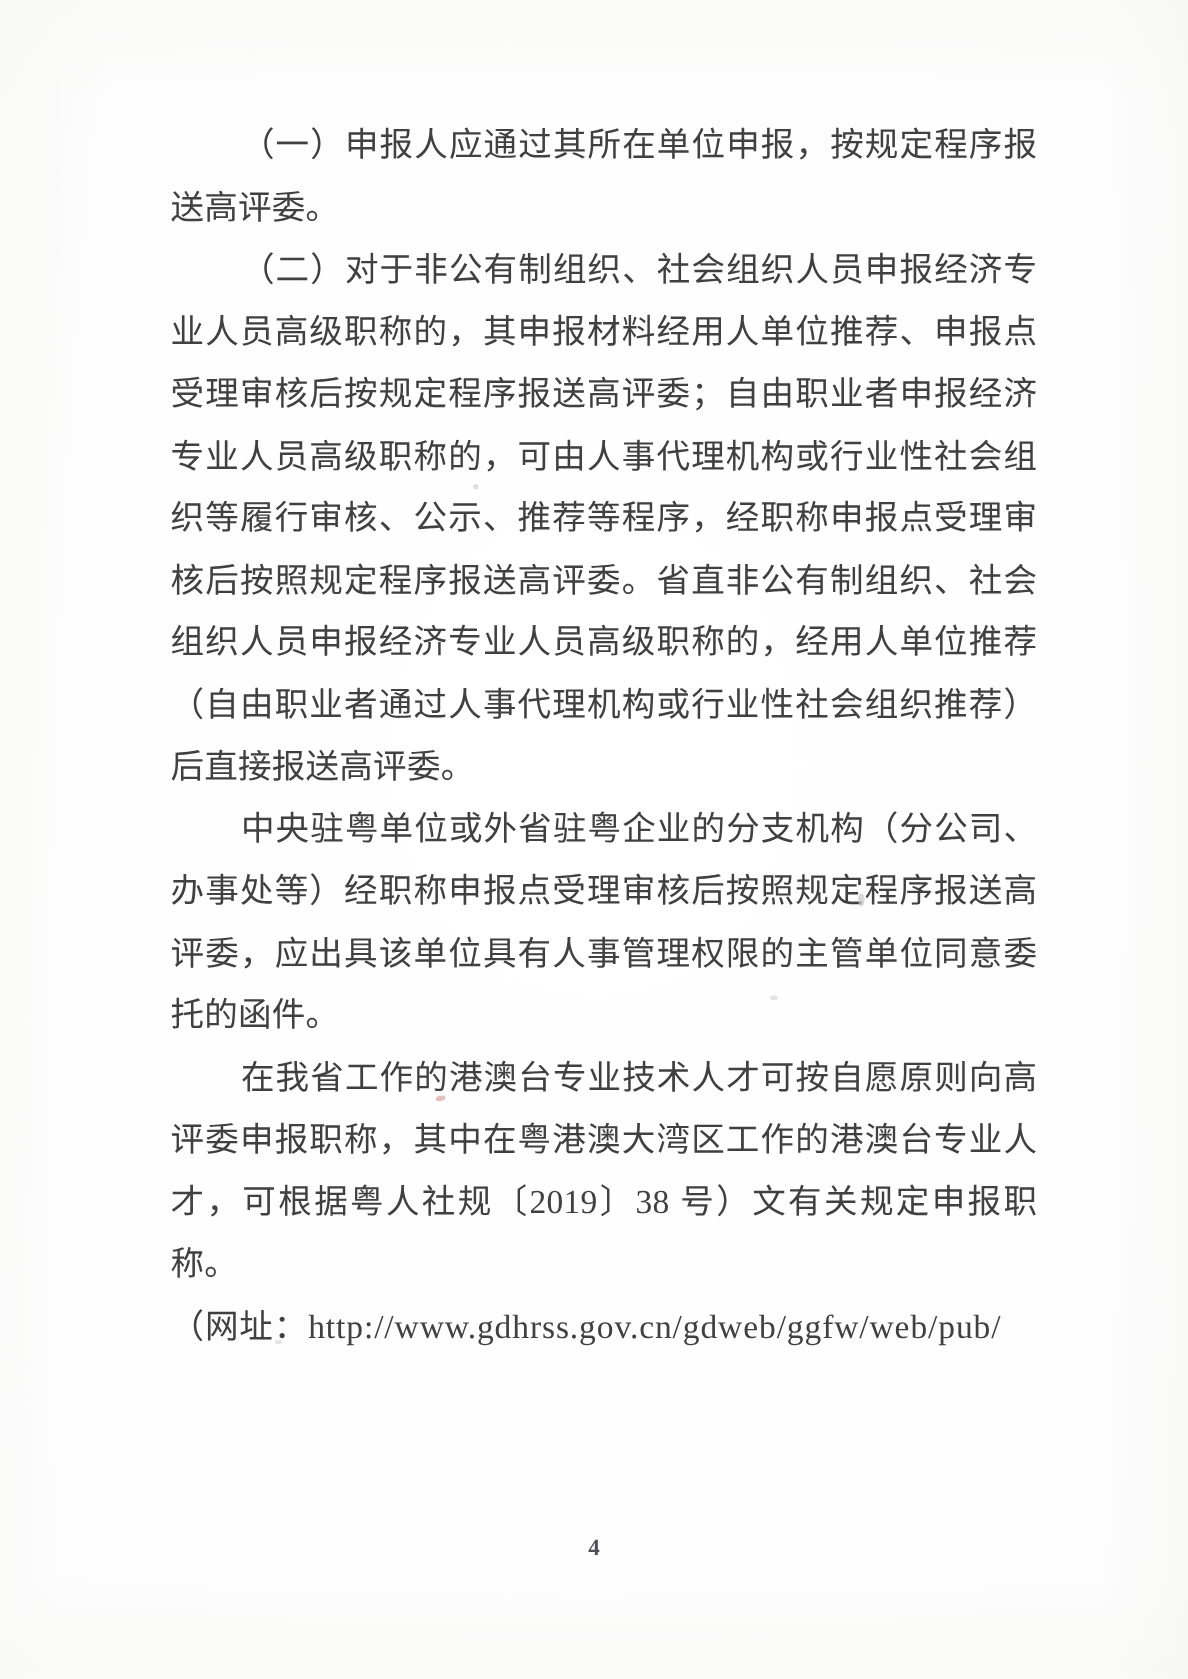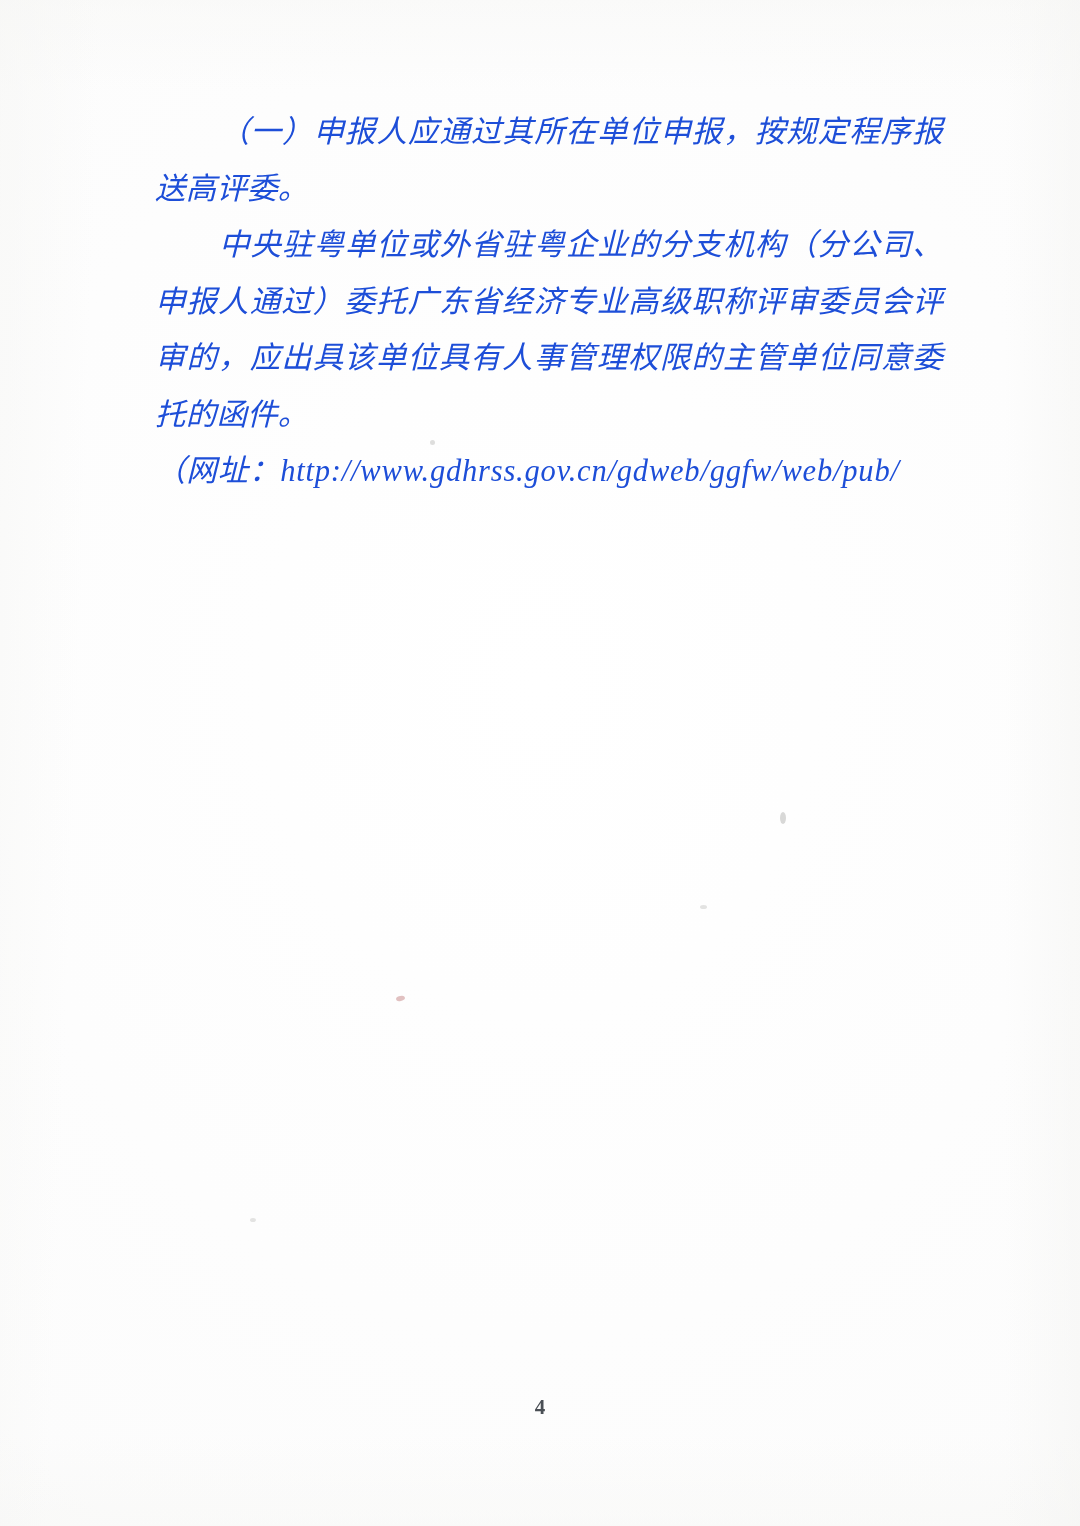--- a/index.html
+++ b/index.html
@@ -55,28 +55,27 @@
     color: #33383e;
     text-indent: 64px;
     letter-spacing: 0.6px;
     margin: 0;
   }
 
   .body-paragraph {
     font-family: "Liberation Serif", "DejaVu Serif", serif;
     font-size: 30.5px;
     line-height: 56.5px;
-    color: #1d4ed8;
+    color: #404040;
     text-indent: 64px;
     letter-spacing: 0.2px;
     margin: 0;
     text-align: justify;
     text-justify: inter-character;
     word-break: break-all;
-    font-style: italic;
   }
 
   .url-line {
     font-family: "Liberation Serif", "DejaVu Serif", serif;
     letter-spacing: 0.8px;
   }
 
   .page-number {
     position: absolute;
     left: 0;
@@ -106,23 +105,25 @@
 
 <div class="paper"></div>
 
 <div class="page">
 
   <div class="text-column">
 
 
     <p class="body-paragraph">（一）申报人应通过其所在单位申报，按规定程序报送高评委。</p>
 
+    <p class="body-paragraph">（二）对于非公有制组织、社会组织人员申报经济专业人员高级职称的，其申报材料经用人单位推荐、申报点受理审核后按规定程序报送高评委；自由职业者申报经济专业人员高级职称的，可由人事代理机构或行业性社会组织等履行审核、公示、推荐等程序，经职称申报点受理审核后按照规定程序报送高评委。省直非公有制组织、社会组织人员申报经济专业人员高级职称的，经用人单位推荐（自由职业者通过人事代理机构或行业性社会组织推荐）后直接报送高评委。</p>
 
-    <p class="body-paragraph">中央驻粤单位或外省驻粤企业的分支机构（分公司、申报人通过）委托广东省经济专业高级职称评审委员会评审的，应出具该单位具有人事管理权限的主管单位同意委托的函件。</p>
+    <p class="body-paragraph">中央驻粤单位或外省驻粤企业的分支机构（分公司、办事处等）经职称申报点受理审核后按照规定程序报送高评委，应出具该单位具有人事管理权限的主管单位同意委托的函件。</p>
 
+    <p class="body-paragraph">在我省工作的港澳台专业技术人才可按自愿原则向高评委申报职称，其中在粤港澳大湾区工作的港澳台专业人才，可根据粤人社规〔2019〕38 号）文有关规定申报职称。</p>
 
 
 
     <p class="body-paragraph url-line" style="text-indent:0;">（网址：http://www.gdhrss.gov.cn/gdweb/ggfw/web/pub/</p>
 
   </div>
 
   <div class="page-number">4</div>
 
   <span class="speckle s1"></span>

